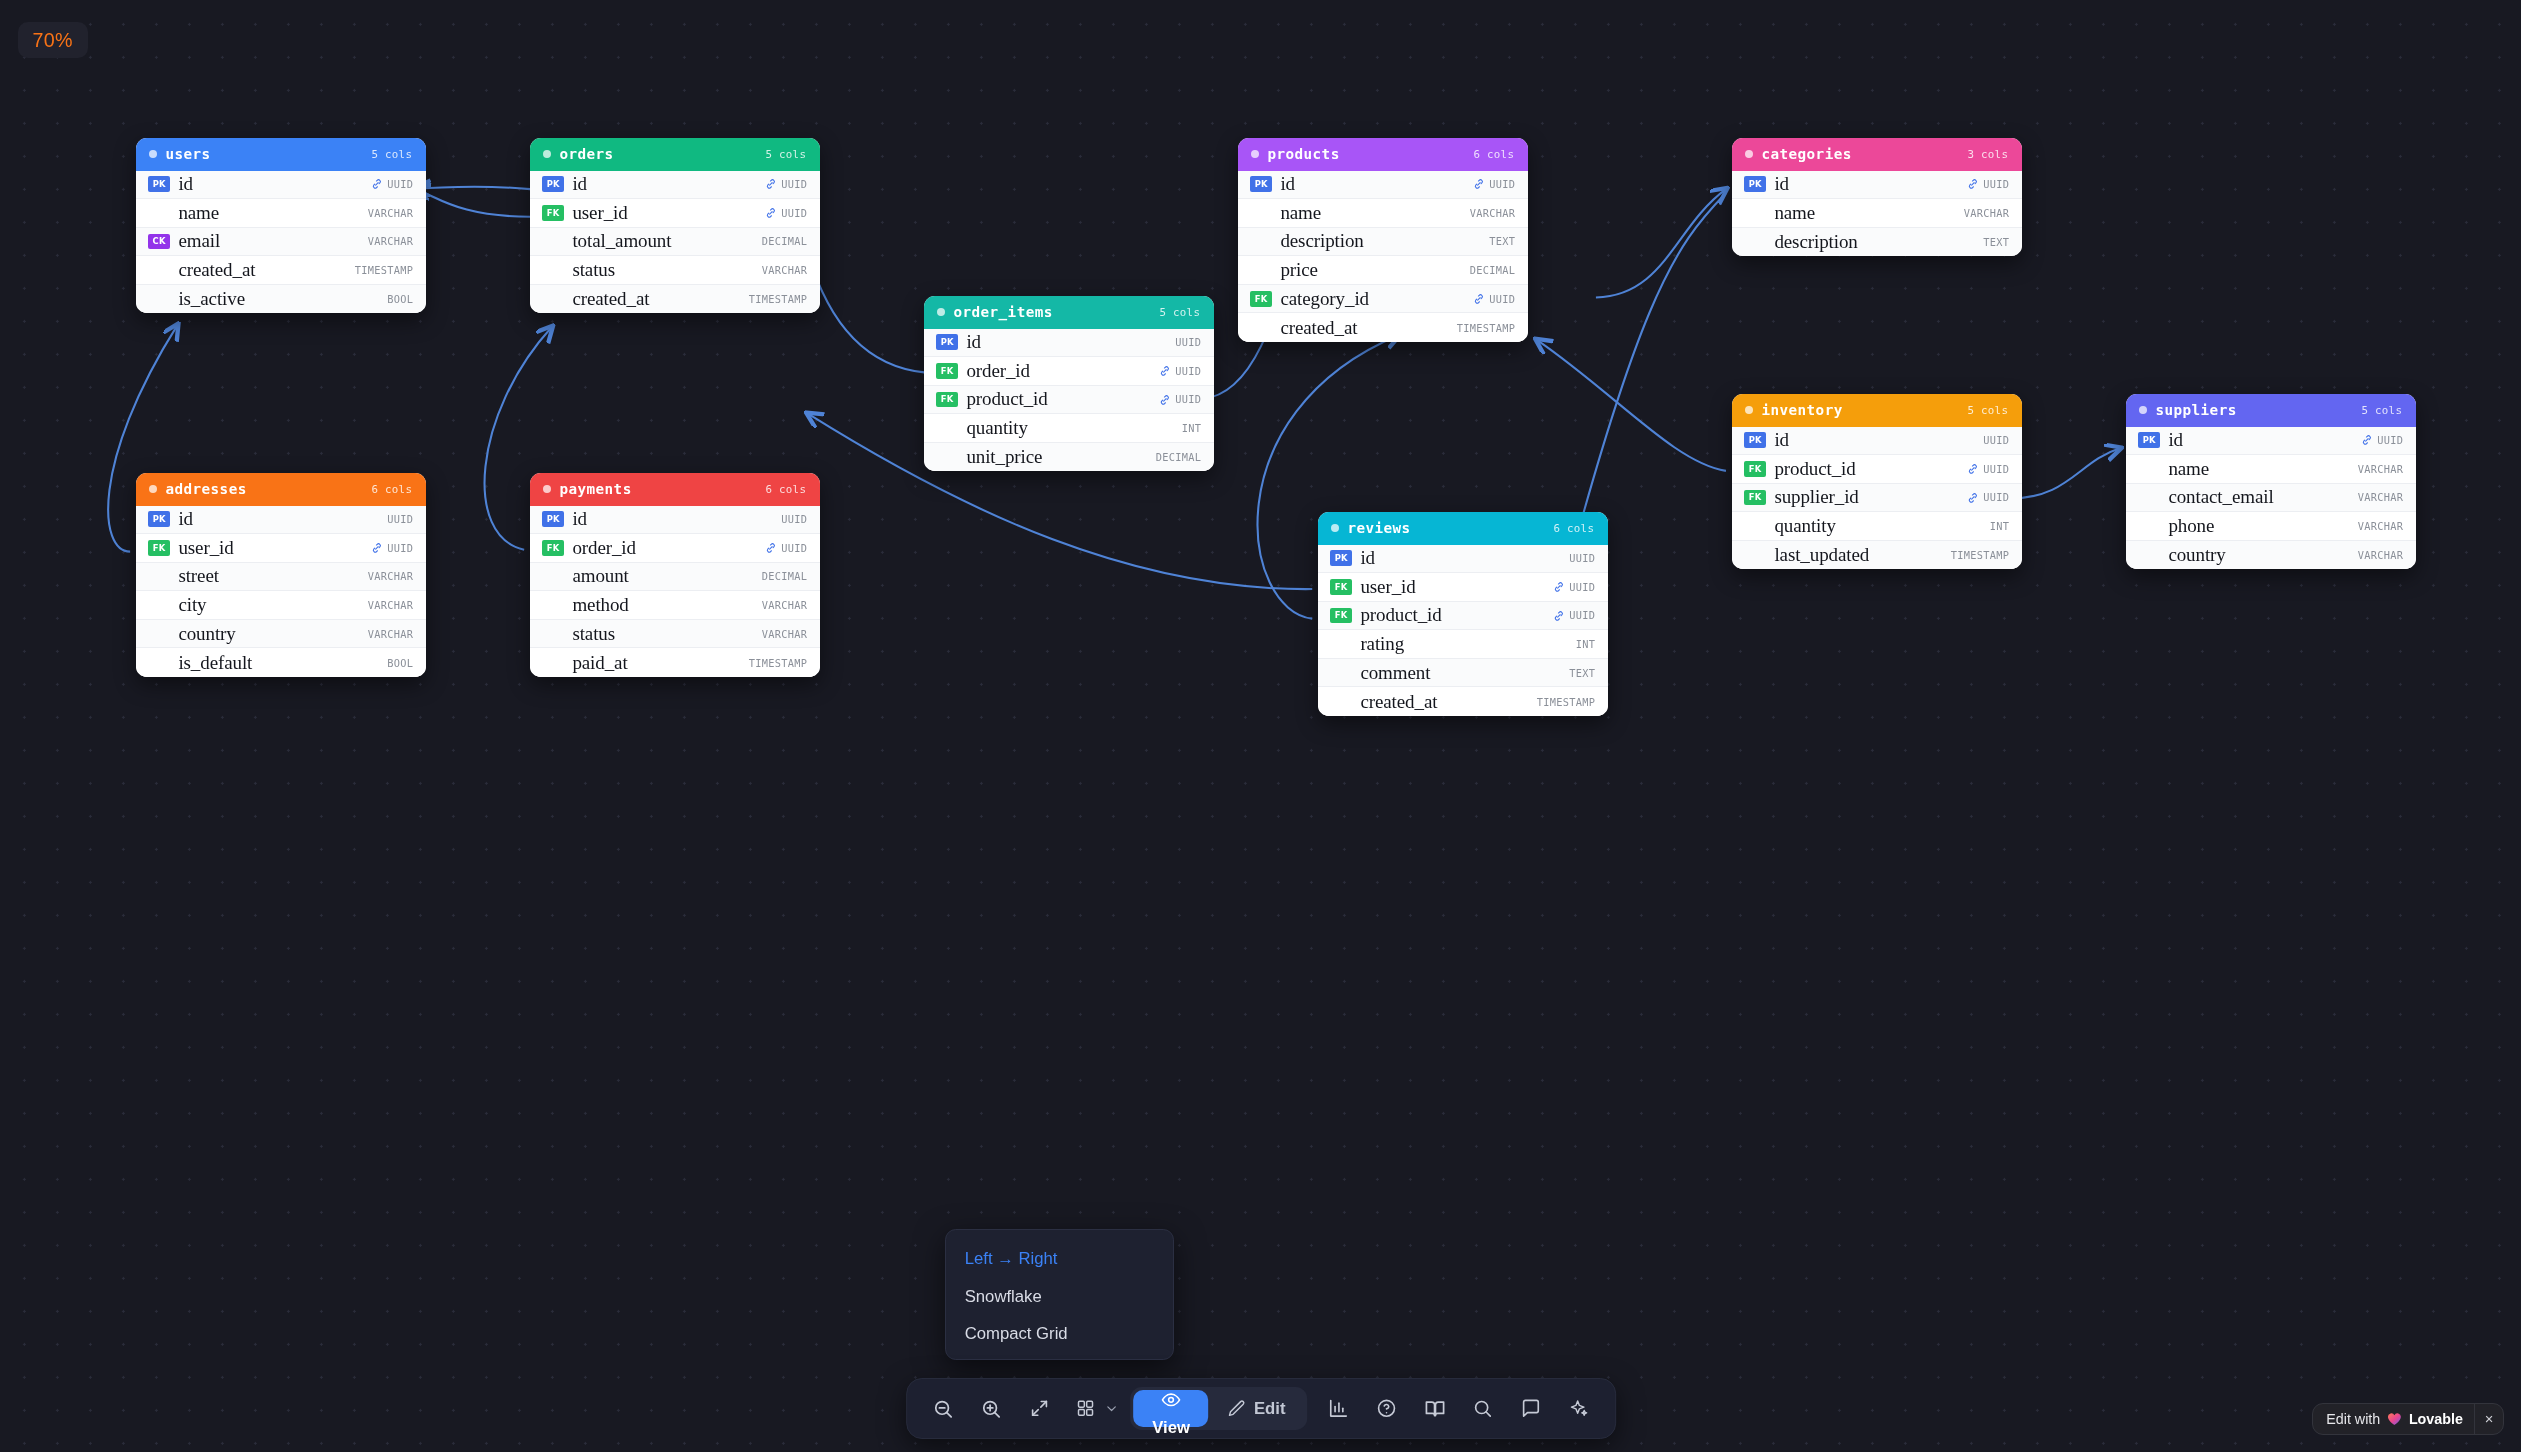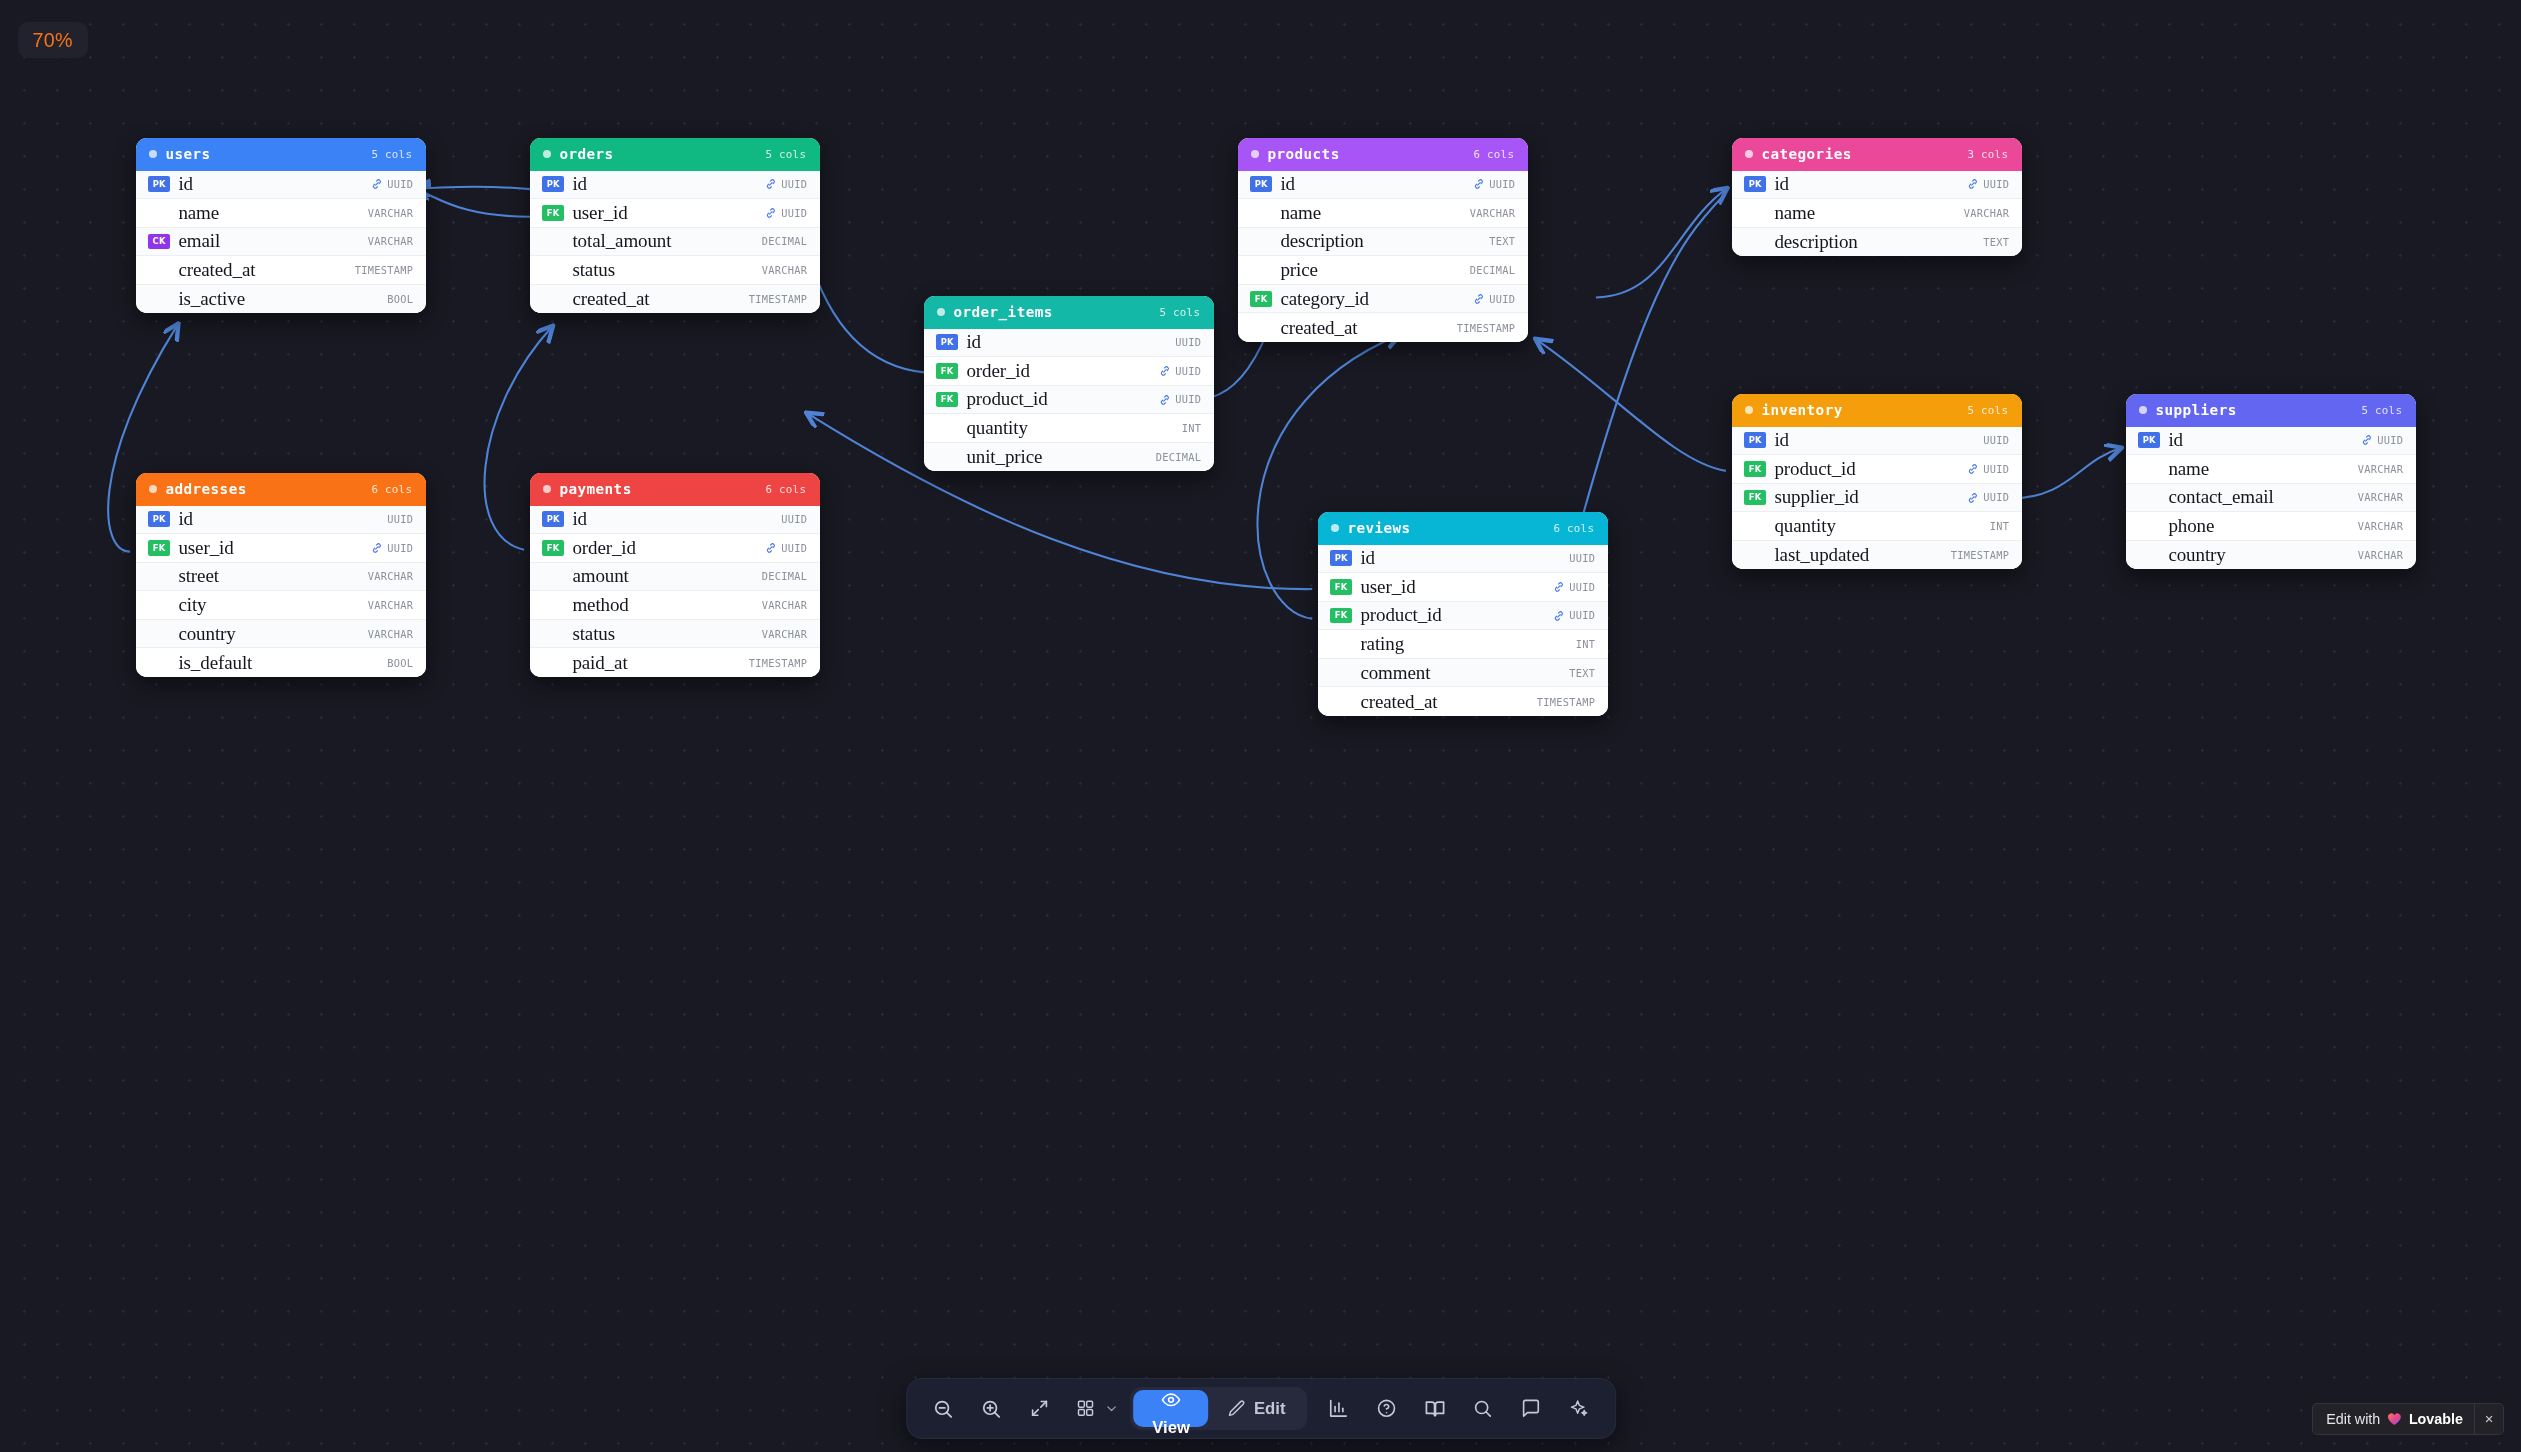--- a/index.html
+++ b/index.html
@@ -175,21 +175,21 @@
   }
   .seg-btn.on { background: #3b82f6; color: #fff; flex-direction: column; }
 
   
   #lovable {
     position: absolute; right: 17.7px; bottom: 17.7px;
     height: 32.5px;
     display: flex; align-items: center;
     background: #222228;
     border: 1px solid #33343c;
-    border-radius: 5px;
+    border-radius: 11px;
     overflow: hidden;
   }
   #lovable .lv-text {
     display: flex; align-items: center; gap: 6.9px;
     padding: 0 10.8px 0 12.8px;
     font-size: 14.3px; color: #e6e6ea;
     white-space: nowrap;
     font-family: "Liberation Sans", sans-serif;
   }
   #lovable .lv-brand { font-weight: 700; color: #fff; }
@@ -765,20 +765,25 @@
         <div class="col-row">
           <span class="keytag none"></span>
           <span class="col-name">country</span>
           <span class="col-right">
             <span class="col-type">VARCHAR</span>
           </span>
         </div>
       </div>
     </div>
 
+  <div id="layout-menu">
+      <div class="menu-item active">Left → Right</div>
+      <div class="menu-item">Snowflake</div>
+      <div class="menu-item">Compact Grid</div>
+    </div>
 
   <div id="toolbar">
     <button class="tb-btn" title="Zoom out">
       <svg width="21.7" height="21.7" viewBox="0 0 24 24" fill="none" stroke="currentColor" stroke-width="1.9" stroke-linecap="round">
           <circle cx="11" cy="11" r="7"></circle>
           <line x1="16.2" y1="16.2" x2="21" y2="21"></line>
           <line x1="8" y1="11" x2="14" y2="11"></line>
         </svg>
     </button>
     <button class="tb-btn" title="Zoom in">

